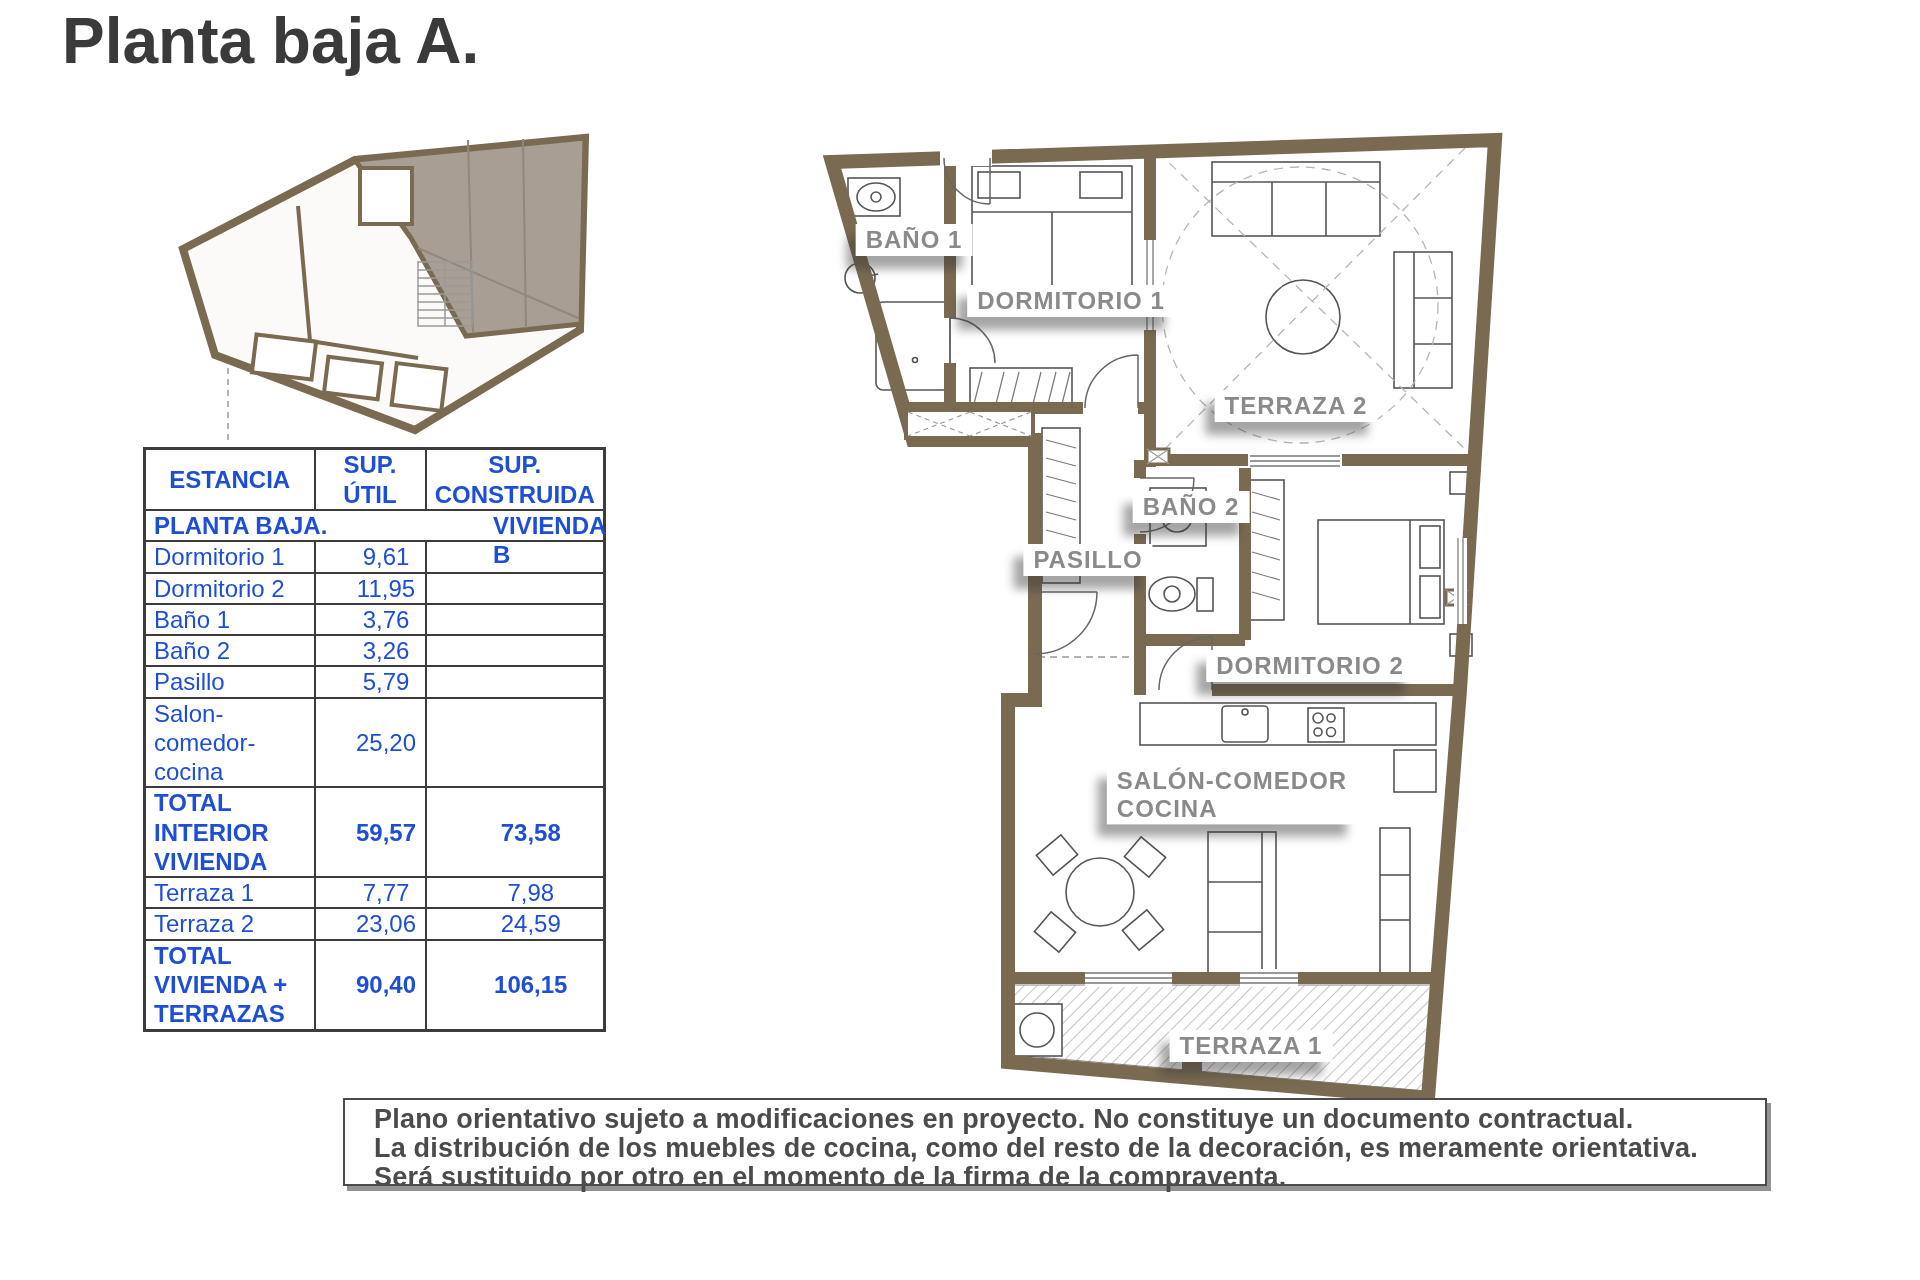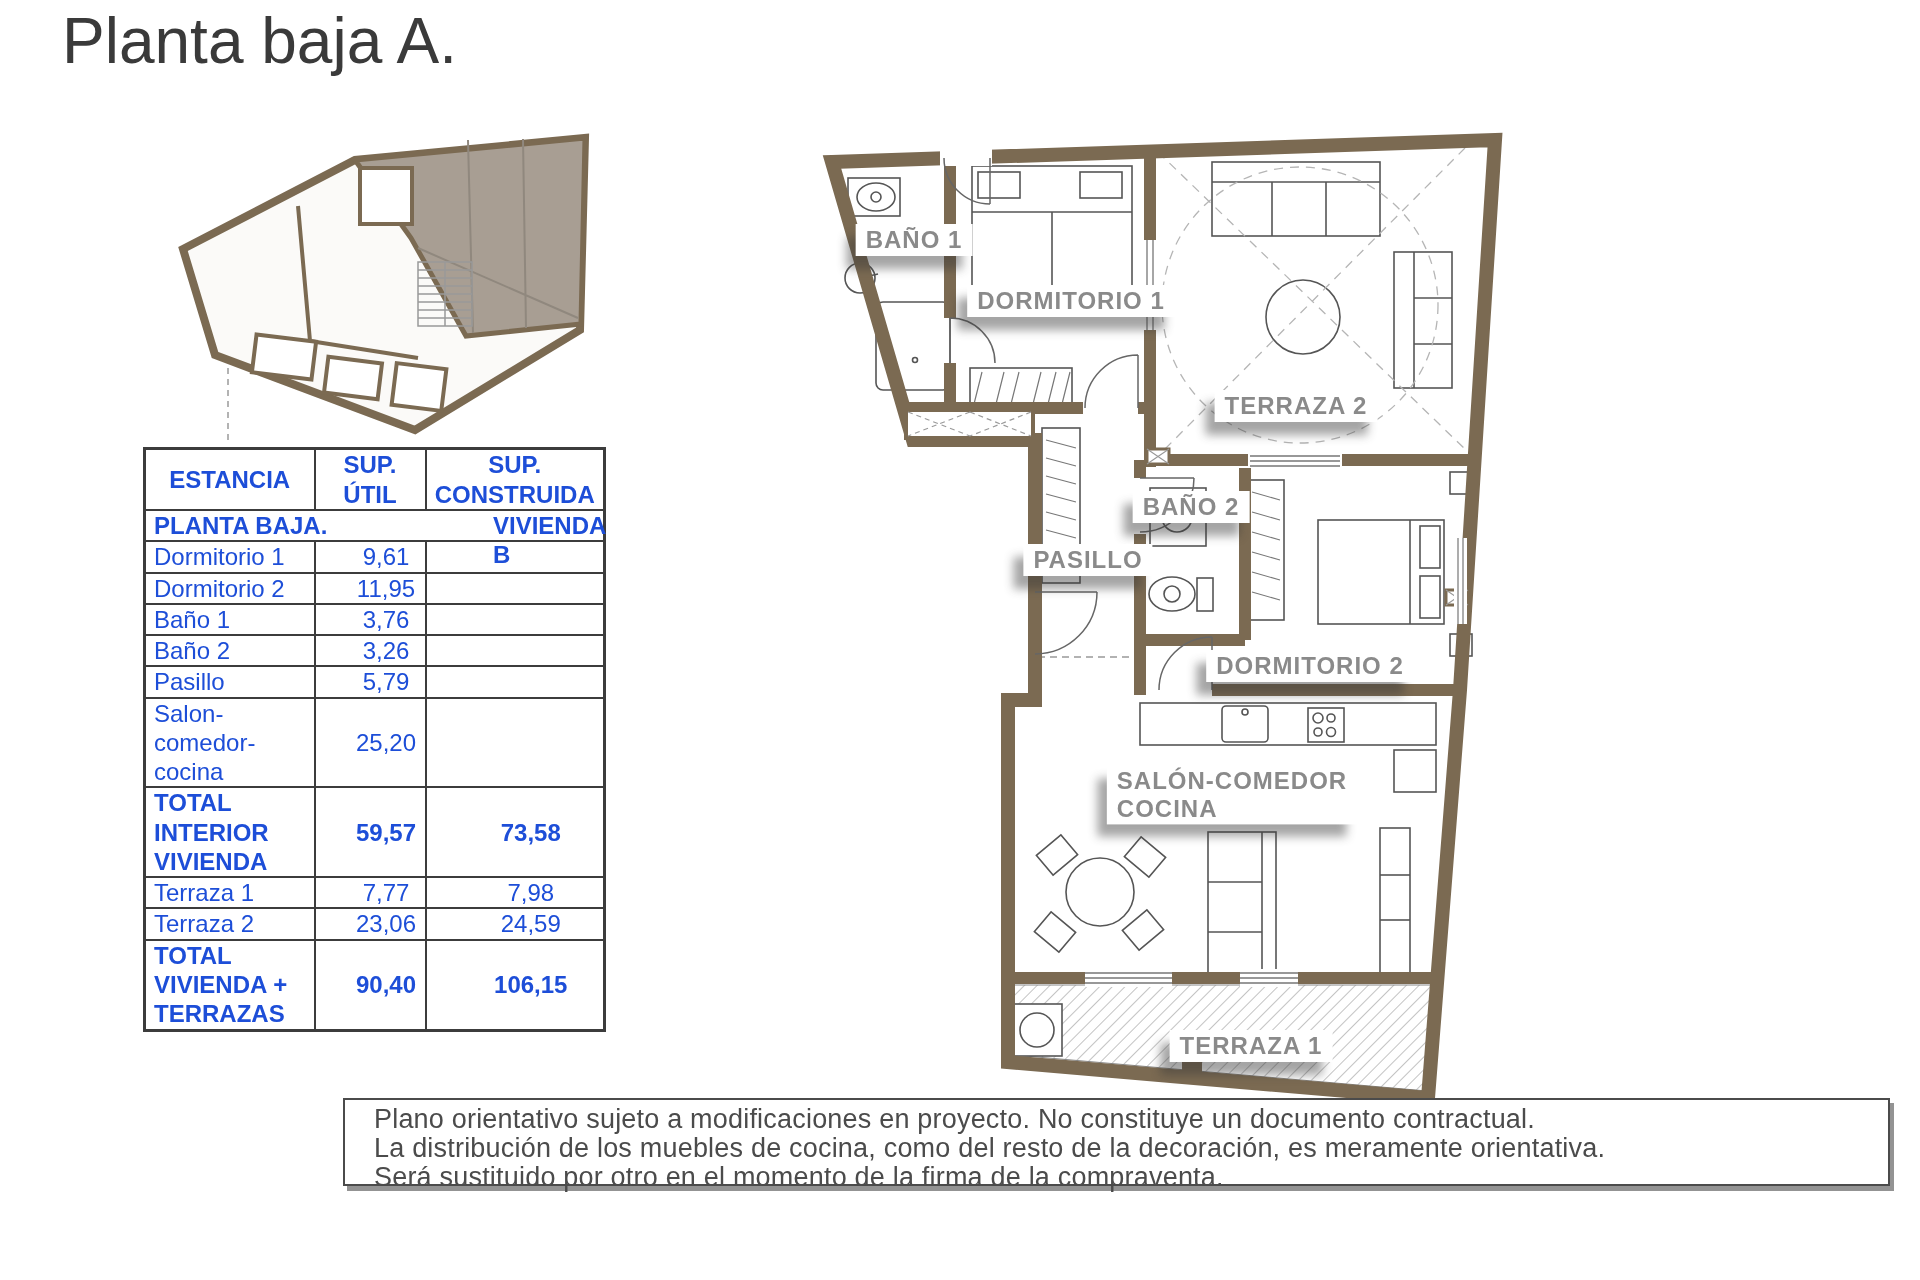--- a/index.html
+++ b/index.html
@@ -1,19 +1,19 @@
 <!DOCTYPE html>
 <html><head>
 <meta charset="utf-8">
 <style>
   html,body{margin:0;padding:0;background:#fff;}
   body{width:1920px;height:1280px;position:relative;overflow:hidden;
        font-family:"Liberation Sans",sans-serif;color:#3f3f3f;}
 
-  .page-title{position:absolute;left:62px;top:4px;font-size:64px;font-weight:400;
+  .page-title{position:absolute;left:62px;top:4px;font-size:64px;font-weight:700;
               color:#3a3a3a;letter-spacing:0;}
 
   
   .area-table{position:absolute;left:143px;top:447px;border-collapse:collapse;
               table-layout:fixed;width:460px;font-size:24px;color:#1d4ed8;}
   .area-table td,.area-table th{border:2px solid #3c3c3c;padding:0 8px;
               vertical-align:middle;line-height:1.22;background:#fff;}
   .area-table{border:3px solid #3c3c3c;}
   .area-table th{font-weight:700;text-align:center;height:59px;}
   .area-table td.name{text-align:left;padding-right:22px;}
@@ -24,23 +24,23 @@
 
   
   .plan-wrap{position:absolute;left:820px;top:120px;width:700px;height:990px;}
   .room-label{position:absolute;transform:translate(-50%,-50%);background:#fff;
               color:#8a8a8a;font-weight:700;font-size:24px;letter-spacing:1px;
               padding:2px 10px;white-space:nowrap;
               box-shadow:-10px 13px 9px rgba(55,55,55,.45);}
   .room-label.two-line{line-height:1.15;}
 
   
-  .disclaimer{position:absolute;left:343px;top:1098px;width:1547px;height:88px;
+  .disclaimer{position:absolute;left:343px;top:1098px;width:1424px;height:88px;
               border:2px solid #4b4b4b;box-shadow:4px 5px 0 rgba(135,135,135,.9);
-              padding:5px 0 0 29px;box-sizing:border-box;background:#fff;}
+              padding:5px 0 0 29px;box-sizing:border-box;background:#fff;font-weight:bold;}
   .disclaimer div{font-size:27px;line-height:29px;color:#4b4b4b;letter-spacing:.2px;}
 </style>
 </head>
 <body>
 
 <div class="page-title">Planta baja A.</div>
 
 <svg style="position:absolute;left:168px;top:126px" width="430" height="320" viewBox="0 0 430 320">
   <g>
     <polygon points="15,123 187,34 417,12 412,204 247,304 47,229" fill="#fbfaf8" stroke="#7b6a52" stroke-width="8"></polygon>

